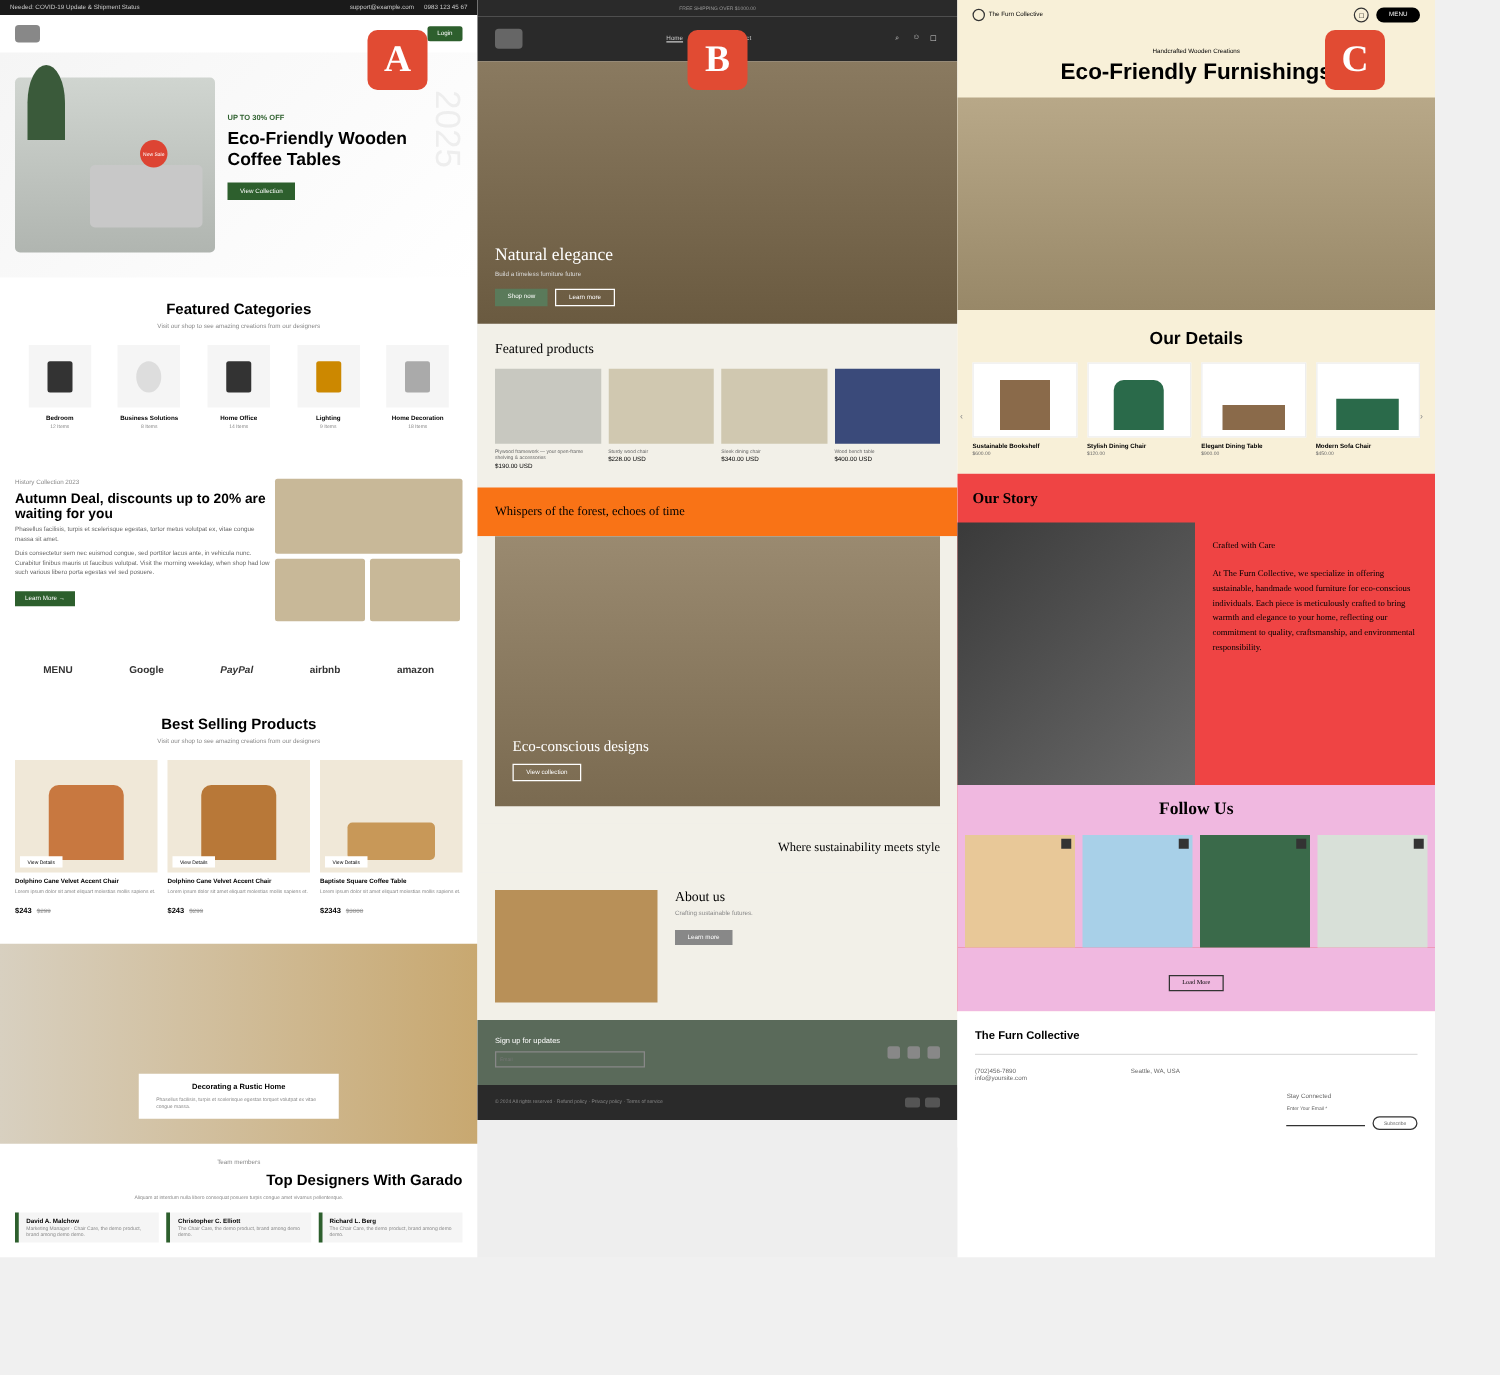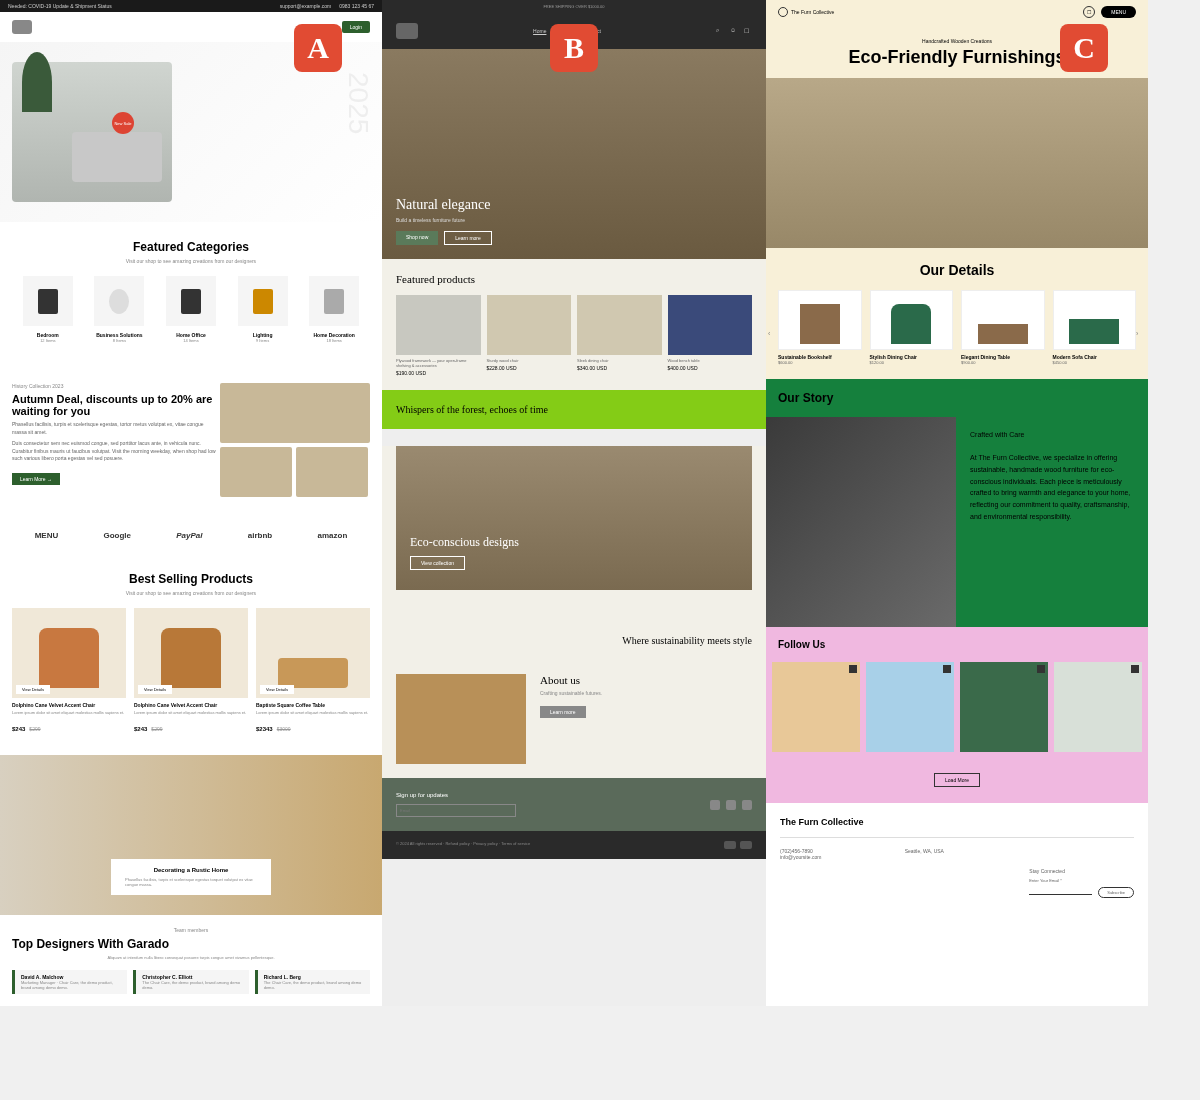--- a/index.html
+++ b/index.html
@@ -56,21 +56,21 @@
 .a-prod-t { font-size: 5px; font-weight: bold; }
 .a-prod-d { font-size: 4px; color: #888; line-height: 1.3; margin: 2px 0; }
 .a-prod-p { font-size: 6px; font-weight: bold; }
 .a-prod-p2 { font-size: 5px; color: #999; text-decoration: line-through; margin-left: 4px; }
 .a-rustic { height: 160px; background: linear-gradient(to right, #d8d0c0, #c8a870); margin-top: 20px; position: relative; }
 .a-rustic-box { position: absolute; left: 50%; bottom: 20px; transform: translateX(-50%); background: #fff; padding: 8px 14px; width: 160px; }
 .a-rustic-h { font-size: 6px; font-weight: bold; text-align: center; }
 .a-rustic-p { font-size: 4px; color: #888; margin-top: 4px; }
 .a-team { padding: 12px; }
 .a-team-tag { text-align: center; font-size: 5px; color: #888; }
-.a-team-h { text-align: left; font-size: 12px; font-weight: bold; margin: 4px 0; }
+.a-team-h { text-align: right; font-size: 12px; font-weight: bold; margin: 4px 0; }
 .a-team-sub { text-align: center; font-size: 4px; color: #888; }
 .a-team-row { display: flex; gap: 6px; margin-top: 10px; }
 .a-team-c { flex: 1; background: #f5f5f5; border-left: 3px solid #2d5f2d; padding: 4px 6px; }
 .a-team-n { font-size: 5px; font-weight: bold; }
 .a-team-r { font-size: 4px; color: #888; }
 
 
 .b-top { background: #2a2a2a; color: #999; font-size: 4px; padding: 4px 10px; text-align: center; }
 .b-nav { background: #2a2a2a; display: flex; justify-content: space-between; align-items: center; padding: 10px 14px; }
 .b-logo { width: 22px; height: 16px; background: #666; border-radius: 3px; }
@@ -84,22 +84,22 @@
 .b-hero-btns { display: flex; gap: 6px; margin-bottom: 14px; }
 .b-btn1 { background: #5a7a5a; color: #fff; font-size: 5px; padding: 3px 10px; }
 .b-btn2 { border: 1px solid #fff; color: #fff; font-size: 5px; padding: 3px 10px; }
 .b-sec { padding: 14px; background: #f2f0e8; }
 .b-sec-h { font-size: 11px; font-family: Georgia, serif; margin-bottom: 10px; }
 .b-fprods { display: flex; gap: 6px; }
 .b-fp { flex: 1; }
 .b-fp-img { width: 100%; height: 60px; background: #d0c8b0; margin-bottom: 3px; }
 .b-fp-t { font-size: 4px; color: #666; }
 .b-fp-p { font-size: 5px; margin-top: 2px; }
-.b-whisper { padding: 14px; font-size: 10px; font-family: Georgia, serif; background: #84cc16; }
-.b-eco { height: 144px; background: linear-gradient(to bottom, #9a8a70, #7a6a50); position: relative; margin: 17px 14px; }
+.b-whisper { padding: 14px; font-size: 10px; font-family: Georgia, serif; background: #f97316; }
+.b-eco { height: 216px; background: linear-gradient(to bottom, #9a8a70, #7a6a50); position: relative; margin: 0 14px; }
 .b-eco-txt { position: absolute; bottom: 20px; left: 14px; }
 .b-eco-h { color: #fff; font-size: 12px; font-family: Georgia, serif; }
 .b-eco-btn { border: 1px solid #fff; color: #fff; font-size: 5px; padding: 3px 10px; display: inline-block; margin-top: 6px; }
 .b-sust { text-align: right; padding: 14px; font-size: 10px; font-family: Georgia, serif; background: #f2f0e8; }
 .b-about { display: flex; gap: 14px; padding: 14px; background: #f2f0e8; }
 .b-about-img { width: 130px; height: 90px; background: #b89058; }
 .b-about-r { flex: 1; }
 .b-about-h { font-size: 11px; font-family: Georgia, serif; }
 .b-about-p { font-size: 5px; color: #888; margin: 4px 0; }
 .b-about-btn { background: #888; color: #fff; font-size: 5px; padding: 3px 10px; display: inline-block; }
@@ -128,28 +128,28 @@
 .c-pieces-h { text-align: center; font-size: 14px; font-weight: bold; margin-bottom: 12px; }
 .c-prow { display: flex; gap: 8px; padding: 0 12px; position: relative; }
 .c-arr { position: absolute; top: 40px; width: 10px; height: 10px; color: #888; font-size: 7px; }
 .c-arr-l { left: 2px; }
 .c-arr-r { right: 2px; }
 .c-pc { flex: 1; }
 .c-pc-img { width: 100%; height: 60px; background: #fff; border: 1px solid #eee; margin-bottom: 4px; position: relative; }
 .c-pc-obj { position: absolute; bottom: 5px; left: 50%; transform: translateX(-50%); width: 40px; height: 40px; background: #8a6a4a; }
 .c-pc-t { font-size: 5px; font-weight: bold; }
 .c-pc-p { font-size: 4px; color: #666; }
-.c-story { background: #15803d; }
+.c-story { background: #ef4444; font-family: Liberation Serif, serif; }
 .c-story-h { font-size: 12px; font-weight: bold; padding: 12px; }
 .c-story-body { display: flex; }
 .c-story-img { width: 190px; height: 210px; background: linear-gradient(135deg, #3a3a3a, #6a6a6a); }
 .c-story-r { flex: 1; padding: 14px; }
 .c-story-sh { font-size: 7px; margin-bottom: 14px; }
 .c-story-p { font-size: 7px; line-height: 1.7; }
-.c-follow-h { font-size: 10px; font-weight: bold; padding: 12px; background: #f0b8e0; }
+.c-follow-h { text-align: center; font-size: 14px; font-weight: bold; padding: 12px; background: #f0b8e0; }
 .c-frow { display: flex; gap: 6px; padding: 0 6px; background: #f0b8e0; }
 .c-fimg { flex: 1; height: 90px; position: relative; }
 .c-fimg1 { background: #e8c898; }
 .c-fimg2 { background: #a8d0e8; }
 .c-fimg3 { background: #3a6a4a; }
 .c-fimg4 { background: #d8e0d8; }
 .c-fcorner { position: absolute; top: 3px; right: 3px; width: 8px; height: 8px; background: #333; }
 .c-load { text-align: center; padding: 16px; background: #f0b8e0; }
 .c-load-btn { border: 1px solid #333; font-size: 5px; padding: 3px 10px; display: inline-block; }
 .c-foot { background: #fff; padding: 14px; }
@@ -178,20 +178,25 @@
   <div class="a-nav">
     <div class="a-logo"></div>
     <div class="a-login">Login</div>
   </div>
   <div class="a-hero">
     <div class="a-hero-img">
       <div class="a-plant"></div>
       <div class="a-sofa"></div>
       <div class="a-badge-red">New Sale</div>
     </div>
+    <div class="a-hero-txt">
+      <div class="a-hero-off">UP TO 30% OFF</div>
+      <div class="a-hero-h">Eco-Friendly Wooden Coffee Tables</div>
+      <div class="a-hero-btn">View Collection</div>
+    </div>
     <div class="a-year">2025</div>
   </div>
   <div class="a-sec-h">Featured Categories</div>
   <div class="a-sec-sub">Visit our shop to see amazing creations from our designers</div>
   <div class="a-cats">
     <div class="a-cat">
           <div class="a-cat-img">
             <div class="a-cat-icon"></div>
           </div>
           <div class="a-cat-t">Bedroom</div>

